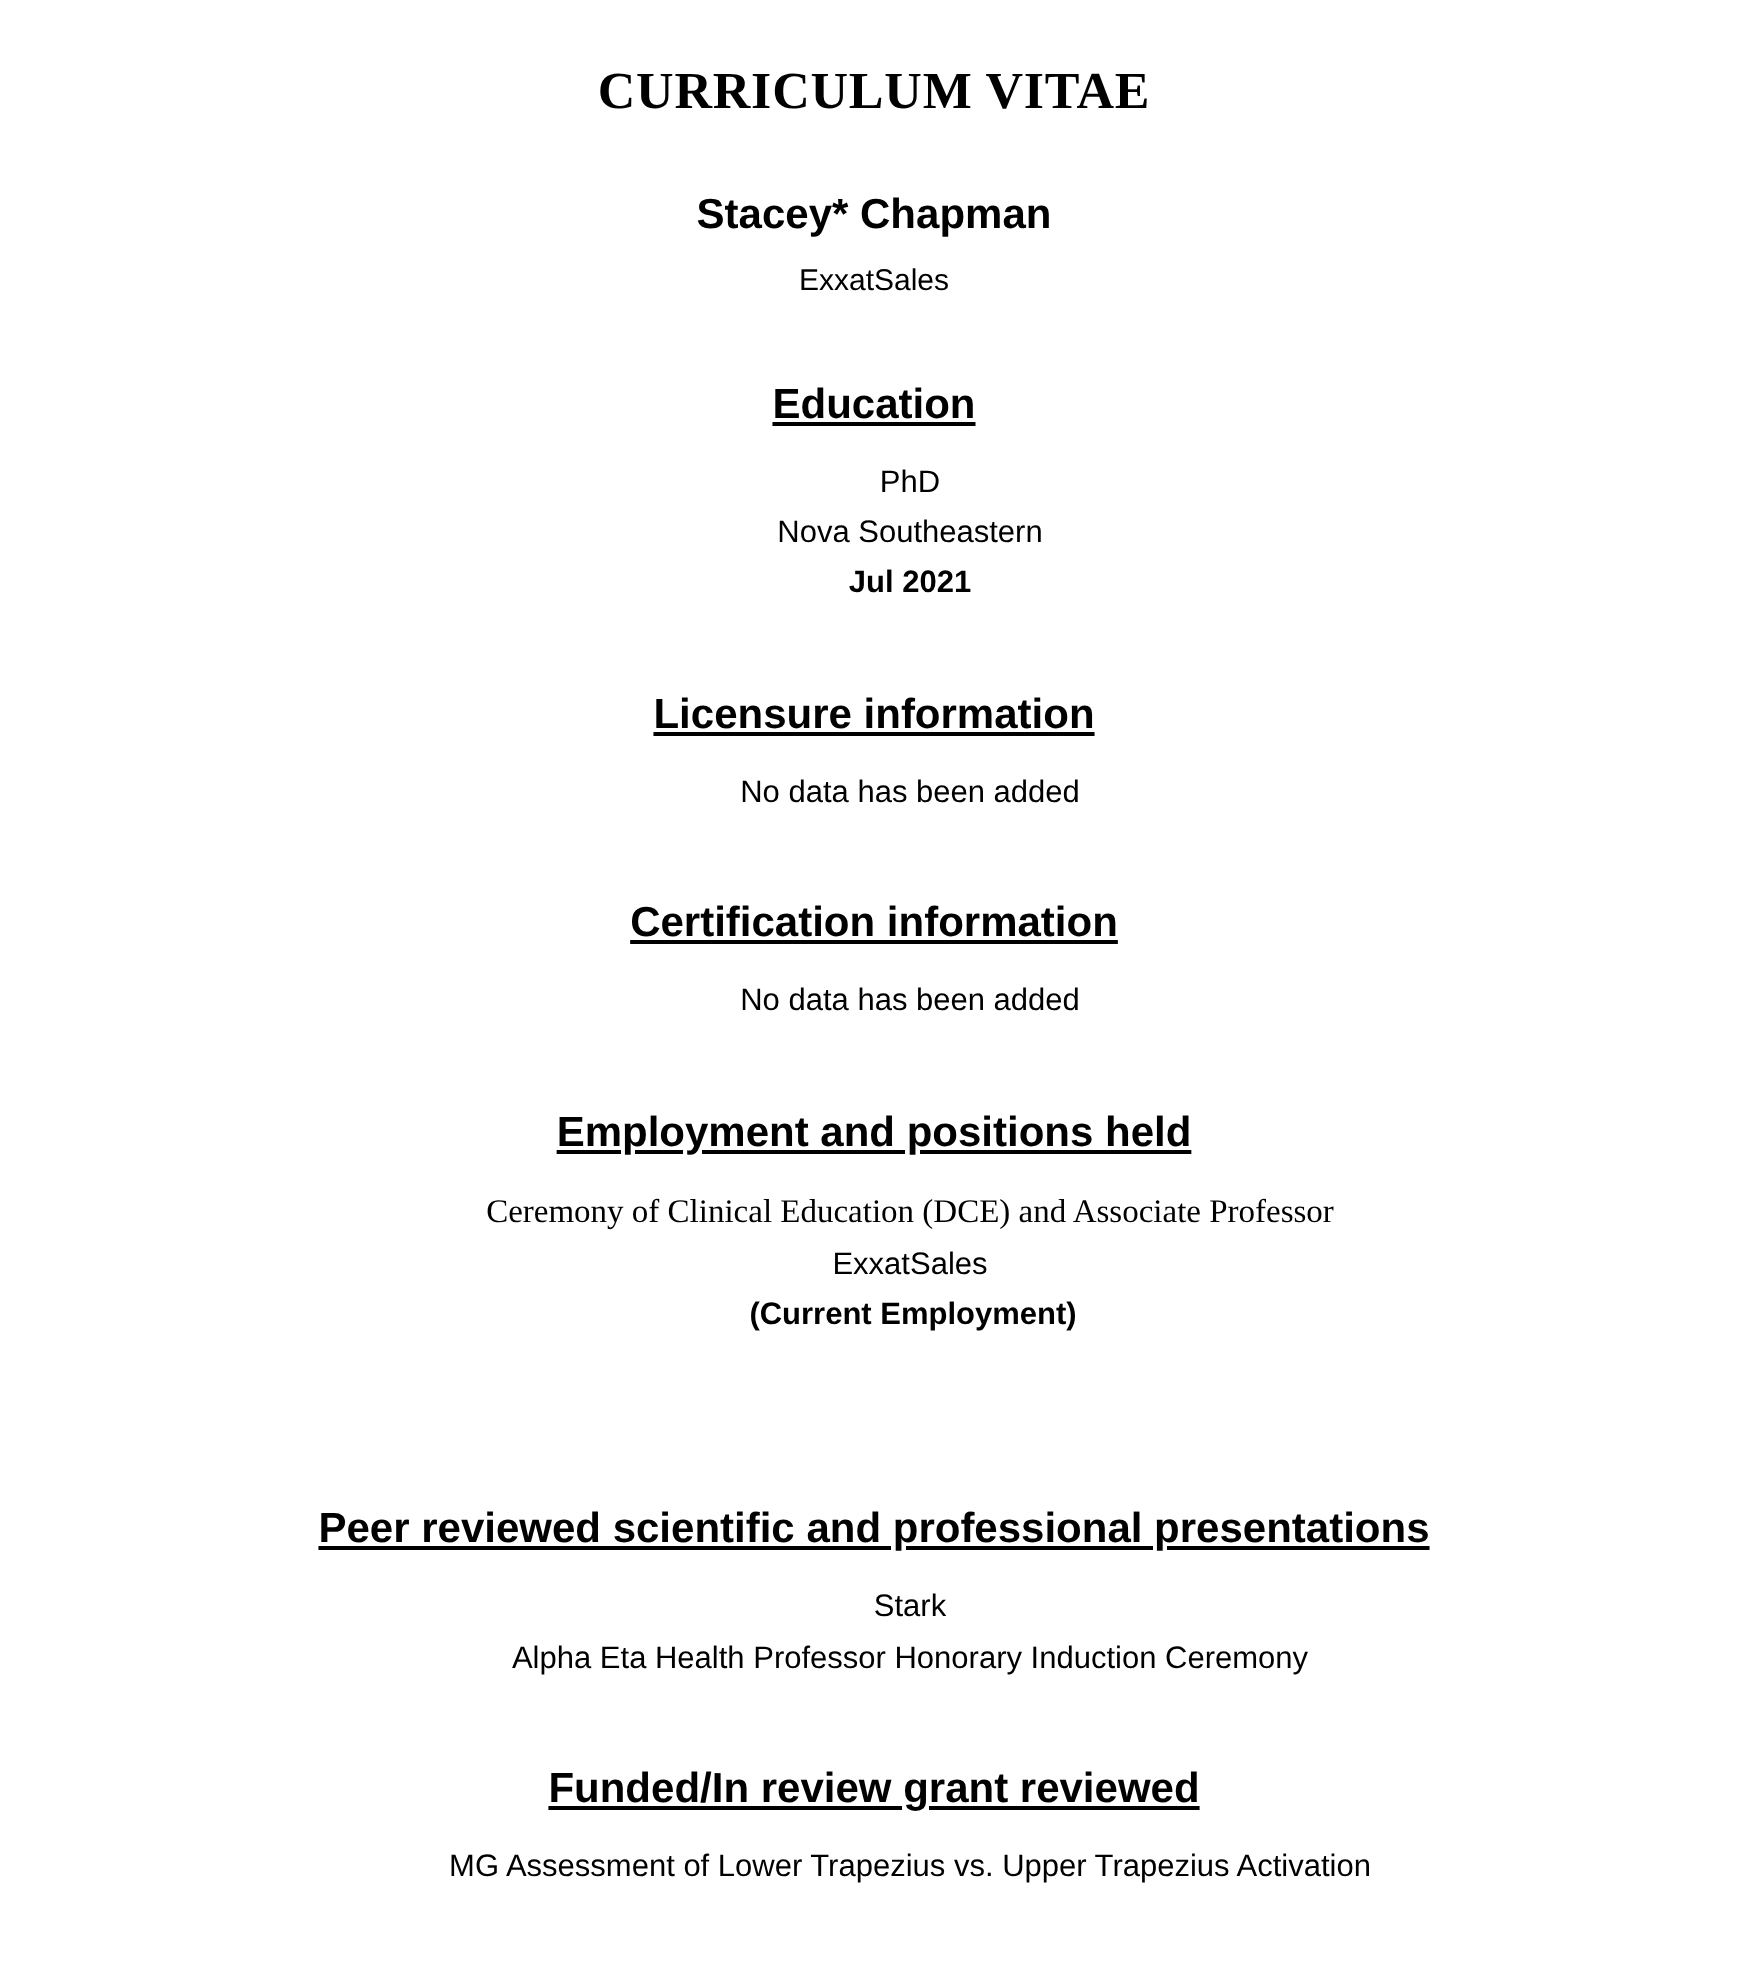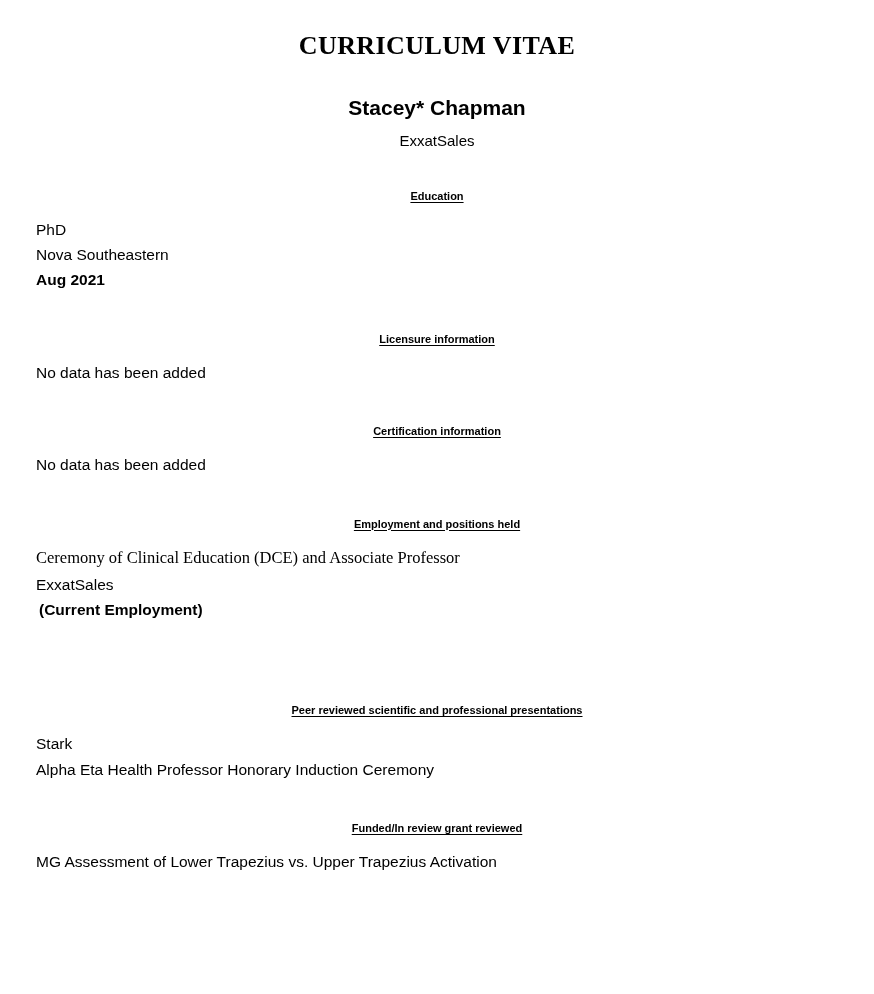--- a/index.html
+++ b/index.html
@@ -48,37 +48,38 @@
   .person-org {
     font-size: 15px;
     font-weight: normal;
     line-height: 1.2;
     margin: 5px 0 0 0;
   }
 
   
   .section-heading {
     text-align: center;
-    font-size: 11px;
+    font-size: 21px;
     font-weight: bold;
     text-decoration: underline;
     text-underline-offset: 2px;
     margin: 0;
     line-height: 1.2;
   }
 
   
   .section-body {
     margin: 0;
     padding-left: 36px;
     font-size: 15.5px;
     line-height: 1.63;
   }
   .line {
     white-space: pre-wrap;
+    text-align: center;
   }
   .line.bold {
     font-weight: bold;
   }
   .line.serif {
     font-family: "Liberation Serif", serif;
     font-size: 16.5px;
   }
   .line.indent {
     padding-left: 3px;
@@ -108,21 +109,21 @@
   </div>
 
   <div class="gap-lg"></div>
 
   <div class="section">
     <div class="section-heading">Education</div>
     <div class="gap-sm"></div>
     <div class="section-body">
       <div class="line">PhD</div>
       <div class="line">Nova Southeastern</div>
-      <div class="line bold">Aug 2021</div>
+      <div class="line bold">Jul 2021</div>
     </div>
   </div>
 
   <div class="gap-lg"></div>
 
   <div class="section">
     <div class="section-heading">Licensure information</div>
     <div class="gap-sm"></div>
     <div class="section-body">
       <div class="line">No data has been added</div>

